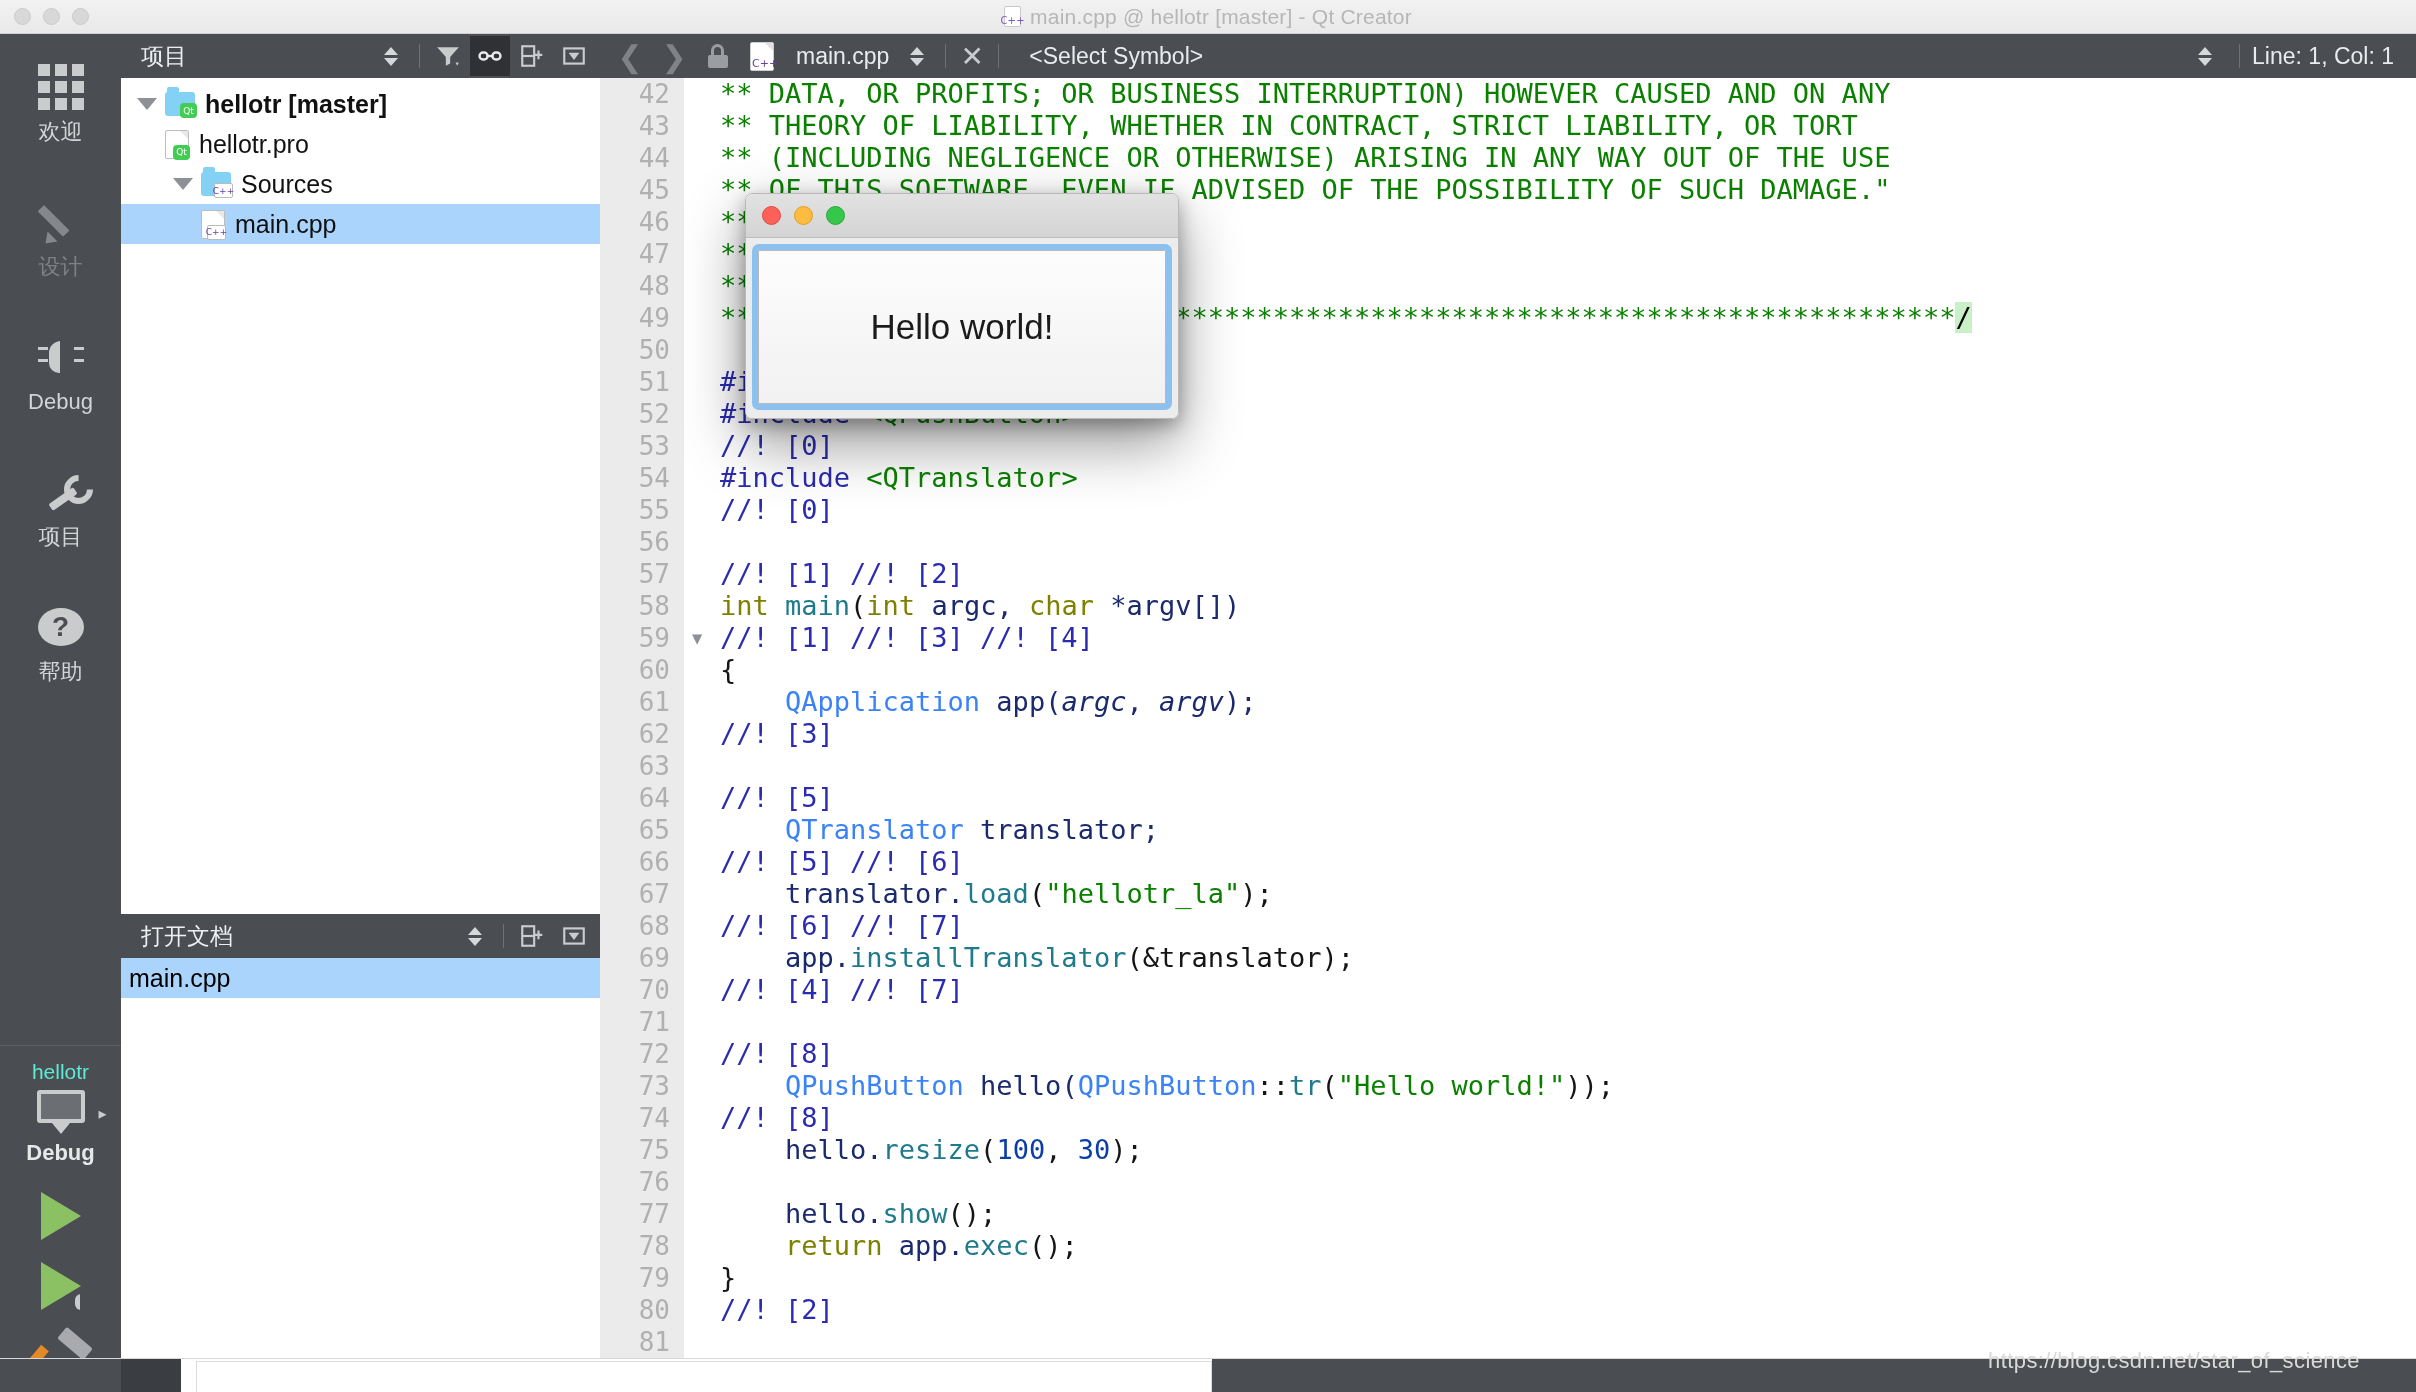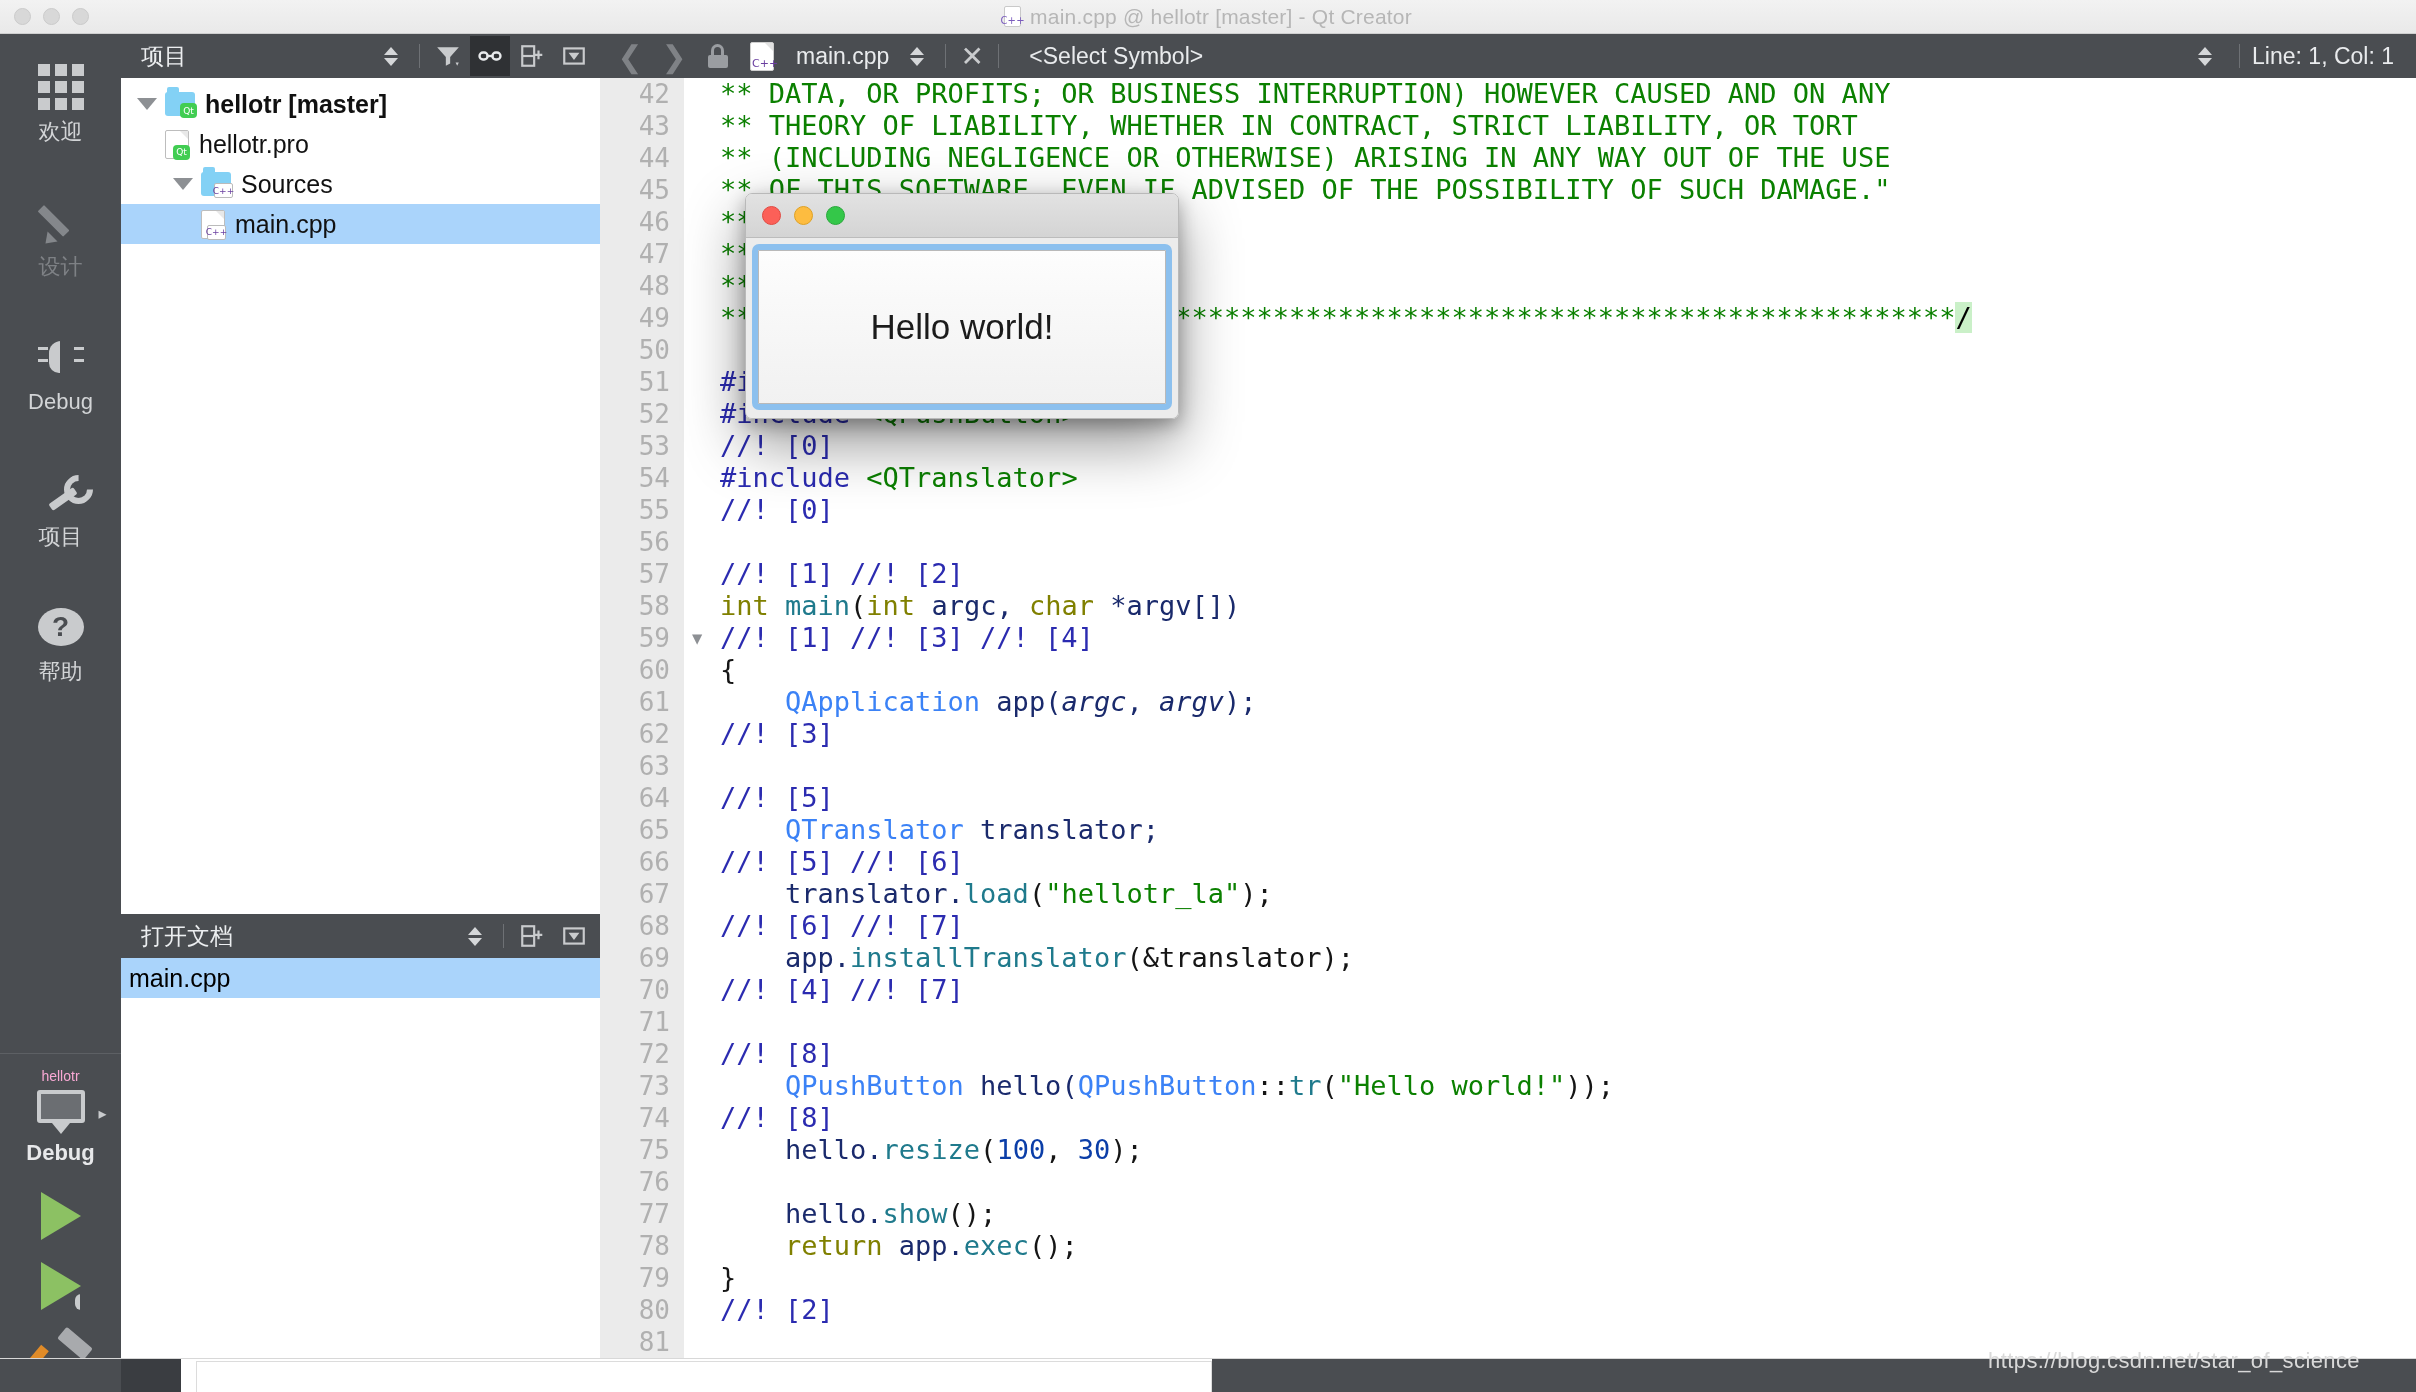--- a/index.html
+++ b/index.html
@@ -76,21 +76,21 @@
   .wrench:before { content:''; position:absolute; left:10px; top:26px; width:30px; height:8px;
      background:#c9cbcd; transform: rotate(-35deg); border-radius:2px; }
   .wrench:after { content:''; position:absolute; left:26px; top:6px; width:17px; height:17px;
      border:6px solid #c9cbcd; border-radius:50%; border-top-color: transparent; transform: rotate(45deg); }
   
   .help-ic { width:46px; height:38px; border-radius:50%; background:#c9cbcd; color:#4a4d51;
      display:flex; align-items:center; justify-content:center; font-size:28px; font-weight:bold; }
 
   .modebar-spacer { flex: 1; }
   .kitbox { border-top: 1px solid #5d6064; padding: 14px 0 10px; display:flex; flex-direction:column; align-items:center; gap:6px; }
-  .kit-proj { color:#f9a8d4; font-size: 14px; }
+  .kit-proj { color:#5eead4; font-size: 21px; }
   .kit-row { position: relative; display:flex; align-items:center; }
   .monitor { width:52px; height:44px; position:relative; }
   .monitor .scr { position:absolute; left:2px; top:0; width:48px; height:33px; border:4px solid #c9cbcd; border-radius:3px; background:#6b6e72; }
   .monitor .std { position:absolute; left:17px; top:33px; width:0; height:0;
      border-left:9px solid transparent; border-right:9px solid transparent; border-top:11px solid #c9cbcd; }
   .kit-arrow { position:absolute; right:-20px; top:14px; color:#c9cbcd; font-size:16px; }
   .kit-mode { color:#e7e8ea; font-size: 22px; font-weight: bold; }
   .runbtn { margin: 16px 0 0; width: 100%; display:flex; justify-content:center; }
   .tri { width:0;height:0;border-top:24px solid transparent;border-bottom:24px solid transparent;border-left:40px solid #8cc163; }
   .dbgrun { position:relative; margin-top: 22px; display:flex; justify-content:center; width:100%; }

